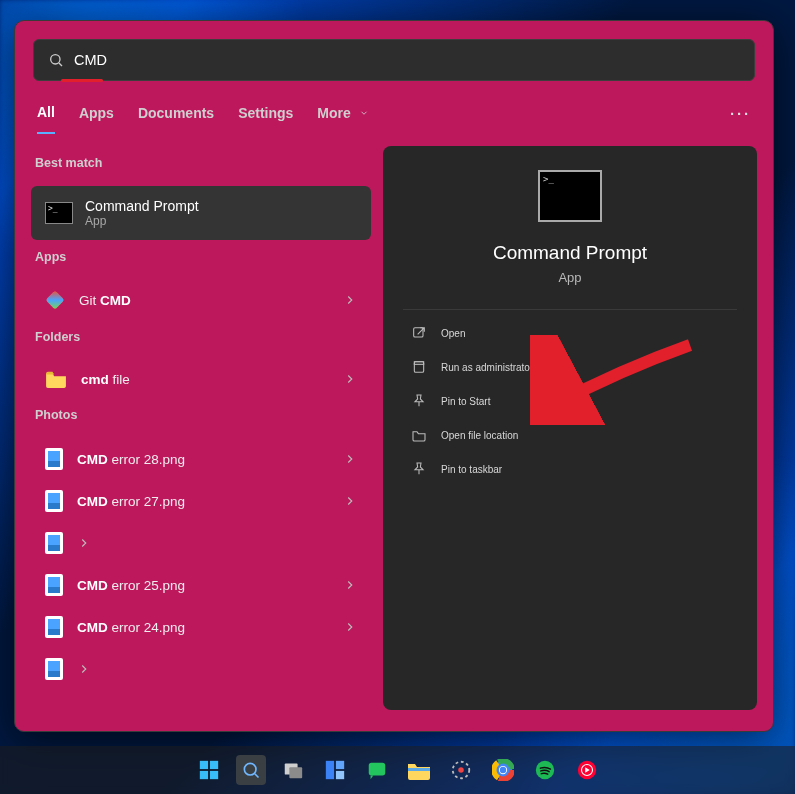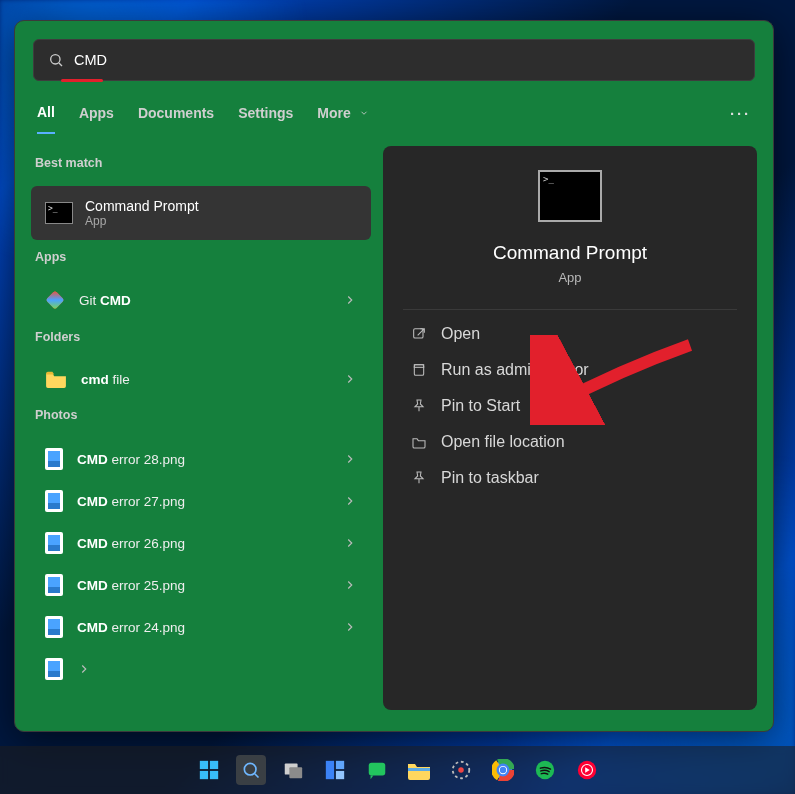--- a/index.html
+++ b/index.html
@@ -1,21 +1,21 @@
 <!DOCTYPE html>
 <html><head>
 <meta charset="utf-8">
 <style>
   * { margin: 0; padding: 0; box-sizing: border-box; font-family: "Segoe UI", Arial, sans-serif; }
   body { width: 795px; height: 794px; background: linear-gradient(135deg,#002a7a 0%,#0047c7 12%,#001840 40%,#001840 60%,#0047c7 85%,#002a7a 100%); overflow: hidden; position: relative; }
   .bg-stripe { position:absolute; inset:0; background:
     radial-gradient(circle at 10% 5%, rgba(0,130,255,.6), transparent 22%),
     radial-gradient(circle at 95% 90%, rgba(0,130,255,.55), transparent 25%);
     filter: blur(2px); }
-  .panel { position: absolute; left:14px; top:20px; width:760px; height:712px; background:#15803d; border:1px solid #3a3a3a; border-radius:10px; box-shadow:0 8px 40px rgba(0,0,0,.6); padding:0; }
+  .panel { position: absolute; left:14px; top:20px; width:760px; height:712px; background:#be185d; border:1px solid #3a3a3a; border-radius:10px; box-shadow:0 8px 40px rgba(0,0,0,.6); padding:0; }
   .search-bar { margin:18px 18px 0 18px; height:42px; background:#2d2d2d; border:1px solid #3d3d3d; border-radius:6px; display:flex; align-items:center; padding:0 14px; }
   .search-bar svg { width:16px; height:16px; stroke:#ccc; flex:0 0 auto; }
   .search-text { color:#fff; font-size:14.5px; margin-left:10px; }
   .underline { height:3px; background:#e2202c; width:42px; margin-left:46px; margin-top:-2px; border-radius:2px; }
   .tabs { display:flex; align-items:center; gap:24px; padding:22px 22px 0 22px; color:#cfcfcf; font-size:14px; position:relative; }
   .tab { padding-bottom:12px; cursor:pointer;font-weight:bold; }
   .tab.active { color:#fff; border-bottom:2px solid #5ab0ff; }
   .more-dots { margin-left:auto; color:#ddd; letter-spacing:2px; font-weight:bold; padding-bottom:12px; cursor:pointer; font-size:15px;}
   .more svg{width:10px;height:10px;stroke:#cfcfcf;margin-left:4px;}
   .content { display:flex; padding:12px 16px 16px 16px; gap:12px; height:calc(100% - 118px); }
@@ -33,21 +33,21 @@
   .git-icon{width:20px;height:20px;transform:rotate(45deg);}
   .folder-icon{width:22px;height:18px;}
   .img-icon{width:18px;height:22px;background:#fff;border-radius:2px;position:relative;overflow:hidden;}
   .img-icon::after{content:"";position:absolute;inset:3px;background:linear-gradient(#4aa3ff 60%, #2a7acc 60%);}
   .right { flex:1; background:#272727; border-radius:8px; padding:24px 20px 20px 20px; display:flex; flex-direction:column; align-items:center; position:relative;}
   .big-thumb{width:64px;height:52px;background:#000;border:2px solid #aaa;position:relative;}
   .big-thumb::before{content:">_";color:#ccc;font-size:9px;position:absolute;top:2px;left:3px;font-family:monospace;}
   .app-title{color:#fff;font-size:19px;margin-top:20px;font-weight:400;}
   .app-sub{color:#b8b8b8;font-size:13px;margin-top:6px;}
   .divider{height:1px;background:#3a3a3a;width:100%;margin:24px 0 6px 0;}
-  .action{display:flex;align-items:center;gap:14px;width:100%;padding:9px 8px;color:#d8d8d8;font-size:16px;border-radius:4px;cursor:pointer;}
+  .action{display:flex;align-items:center;gap:14px;width:100%;padding:9px 8px;color:#d8d8d8;font-size:10px;border-radius:4px;cursor:pointer;}
   .action svg{width:16px;height:16px;stroke:#bcbcbc;fill:none;stroke-width:1.6;}
   .arrow{position:absolute;left:530px;top:335px;pointer-events:none;}
   
   .taskbar{position:absolute;left:0;bottom:0;width:100%;height:48px;background:rgba(30,30,30,.55);backdrop-filter:blur(4px);display:flex;align-items:center;justify-content:center;gap:12px;}
   .tbi{width:30px;height:30px;border-radius:4px;display:flex;align-items:center;justify-content:center;cursor:pointer;}
   .tbi.active{background:#3a3f44;}
 </style>
 </head>
 <body>
 
@@ -132,21 +132,20 @@
           </div>
           <div class="row">
             <div class="img-icon"></div>
             <span class="lbl"><b>CMD</b><span> error 27.png</span></span>
             <svg class="chev" viewBox="0 0 24 24" fill="none" stroke-width="2">
               <polyline points="9 6 15 12 9 18"></polyline>
             </svg>
           </div>
           <div class="row">
             <div class="img-icon"></div>
-            <span class="lbl"><b>CMD</b><span> error 26.png</span></span>
             <svg class="chev" viewBox="0 0 24 24" fill="none" stroke-width="2">
               <polyline points="9 6 15 12 9 18"></polyline>
             </svg>
           </div>
           <div class="row">
             <div class="img-icon"></div>
             <span class="lbl"><b>CMD</b><span> error 25.png</span></span>
             <svg class="chev" viewBox="0 0 24 24" fill="none" stroke-width="2">
               <polyline points="9 6 15 12 9 18"></polyline>
             </svg>

